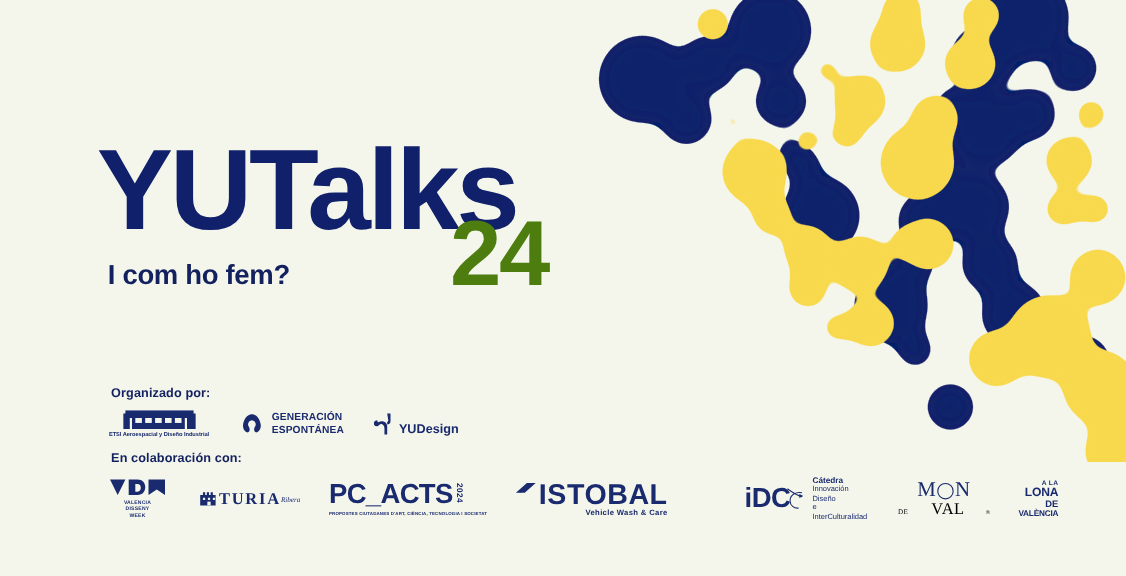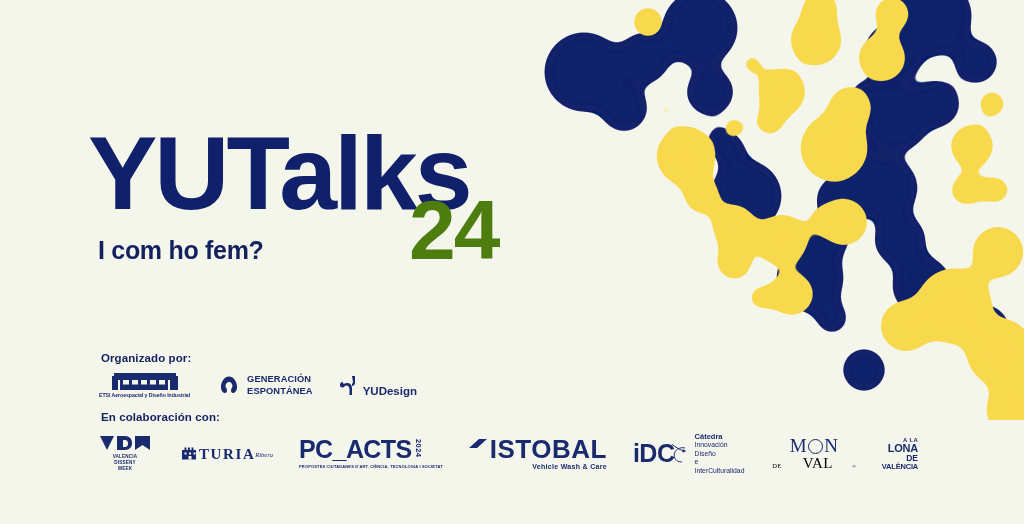--- a/index.html
+++ b/index.html
@@ -83,21 +83,21 @@
 
   
   .istobal{flex-direction:column;align-items:flex-end;margin-right:26px;}
   .istobal-row{display:flex;}
   .istobal-swoosh{width:20px;height:13px;margin-right:1px;}
   .istobal-name{font-size:26px;font-weight:700;letter-spacing:0.5px;color:#1a2a6e;line-height:0.95;}
   .istobal-sub{font-size:7px;font-weight:700;color:#1a2a6e;letter-spacing:0.3px;margin-top:1px;}
 
   
   .idc{align-items:center;margin-right:26px;}
-  .idc-name{font-size:25px;font-weight:700;letter-spacing:-0.5px;color:#1a2a6e;line-height:1;}
+  .idc-name{font-size:25px;font-weight:700;letter-spacing:-0.5px;color:#1a2a6e;line-height:1;margin-left:44px;}
   .idc-mark{width:26px;height:26px;margin:0 3px 0 -7px;}
   .idc-txt{line-height:1.25;}
   .idc-t1{font-size:7.5px;font-weight:700;color:#1a2a6e;}
   .idc-t2{font-size:6.8px;color:#1a2a6e;}
 
   
   .monval{flex-direction:column;align-items:center;margin-right:26px;
     font-family:"Liberation Serif","DejaVu Serif",serif;}
   .monval-r1{display:flex;align-items:center;font-size:19px;color:#1a2a6e;letter-spacing:0.5px;}
   .monval-o{display:inline-block;width:13px;height:13px;border:1.4px solid #1a2a6e;border-radius:50%;

